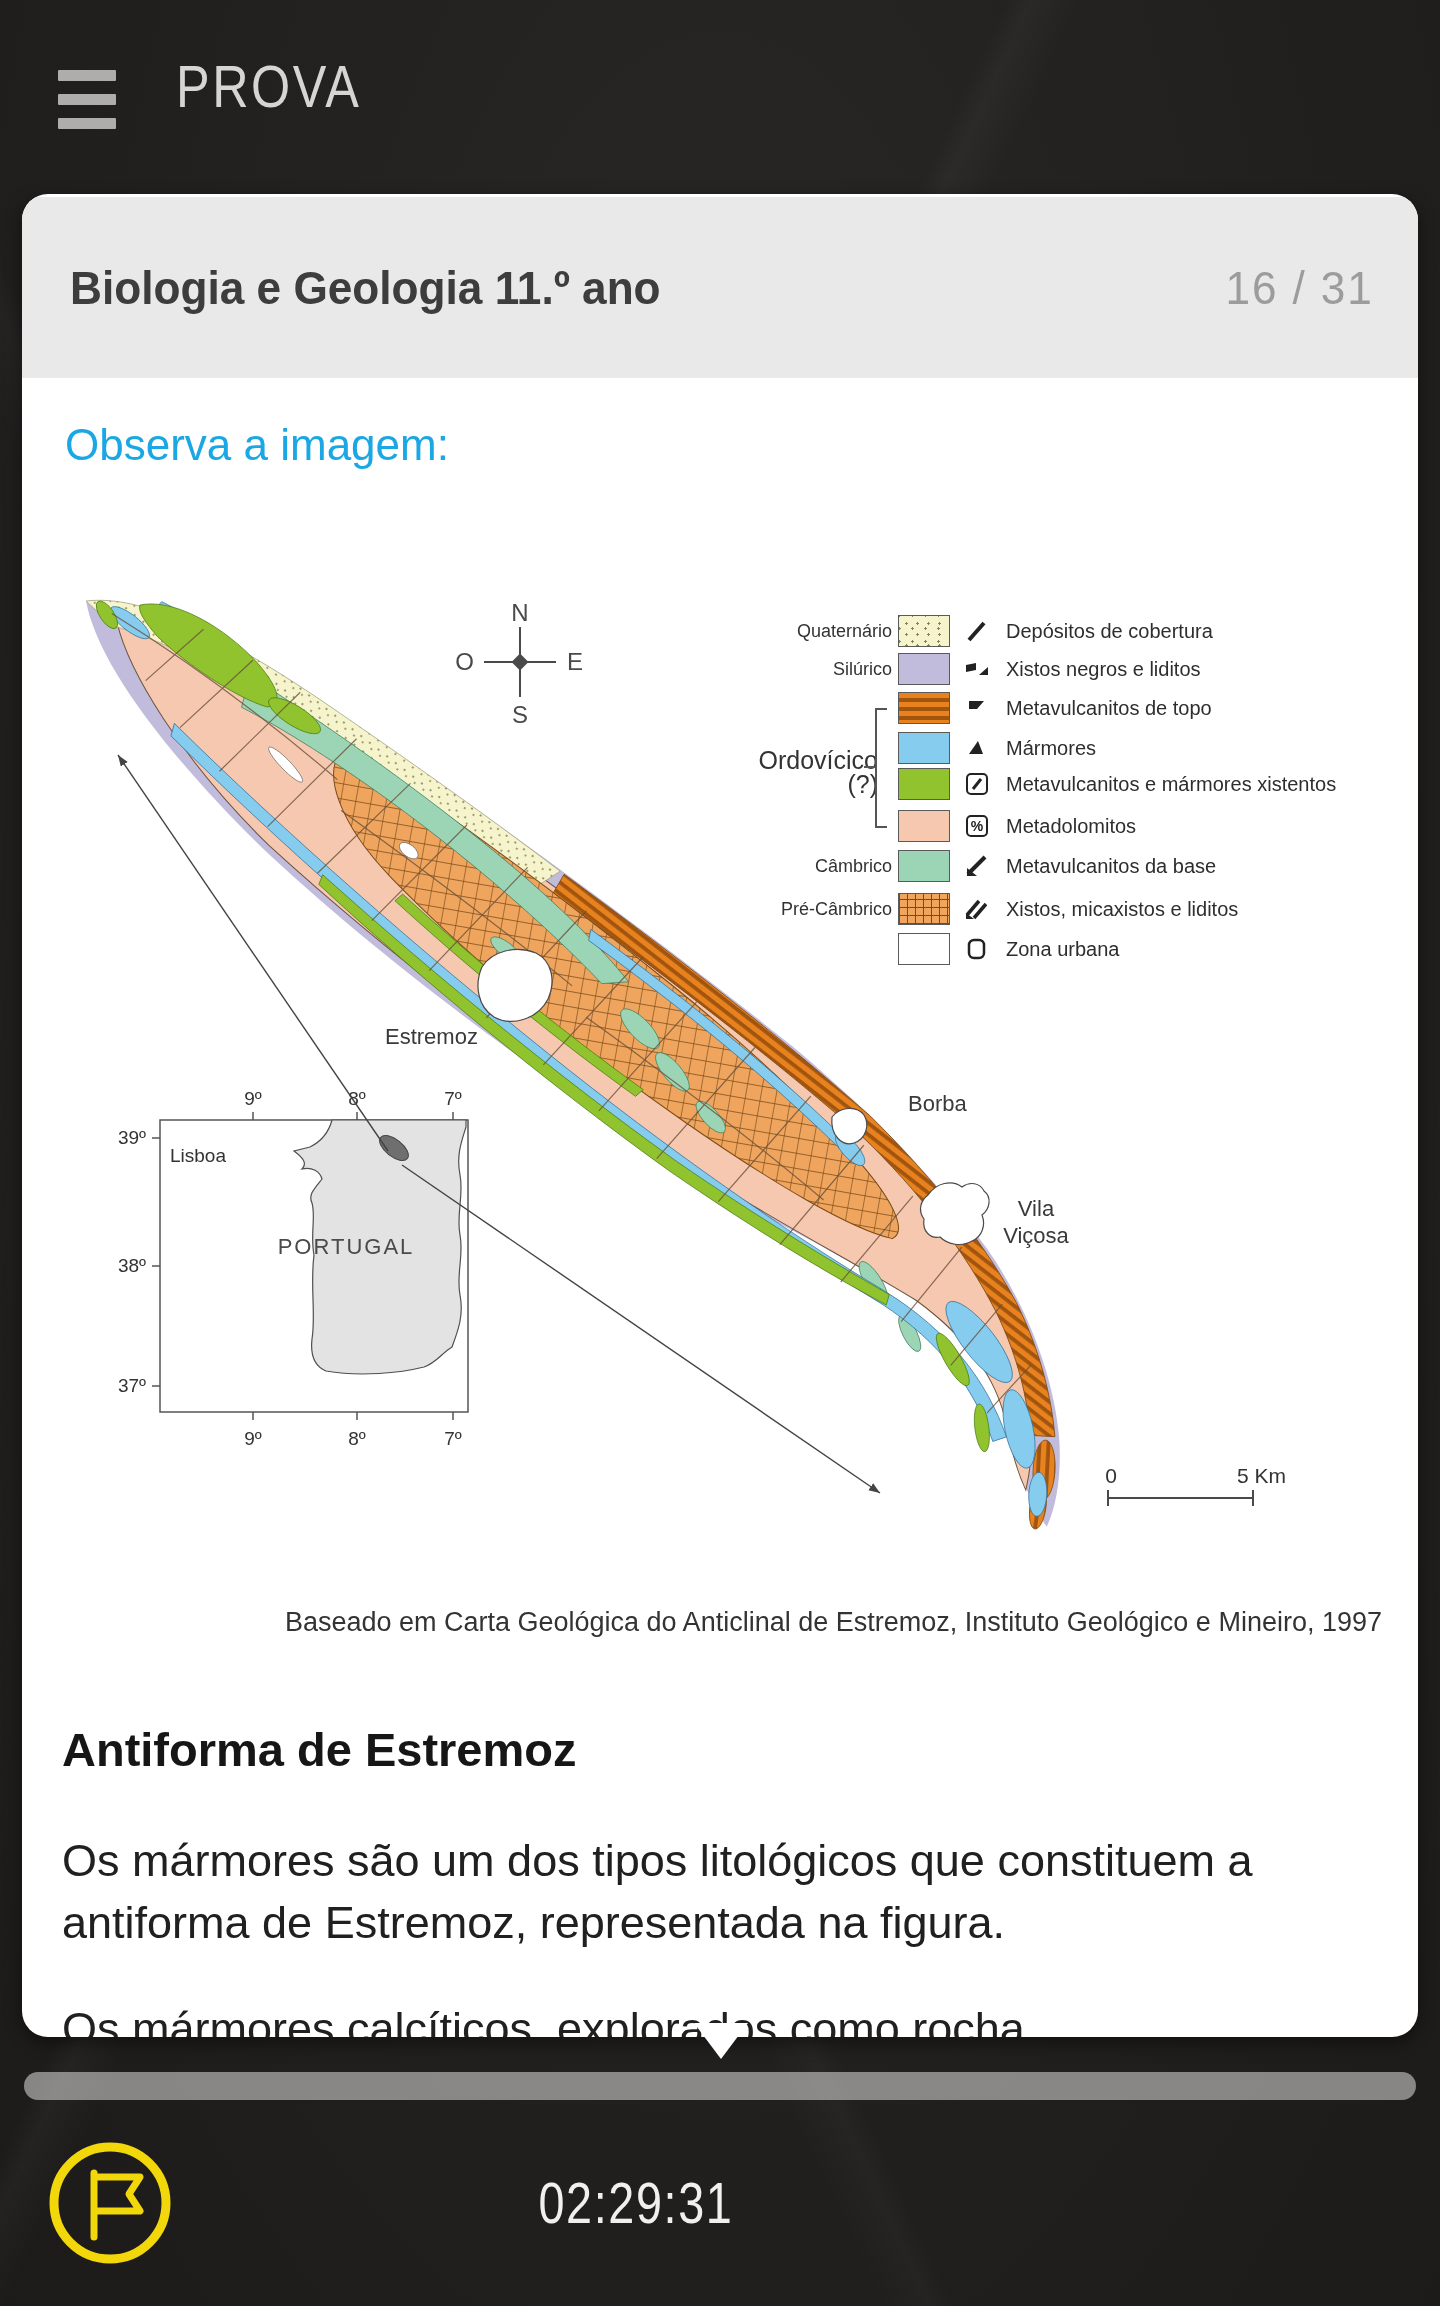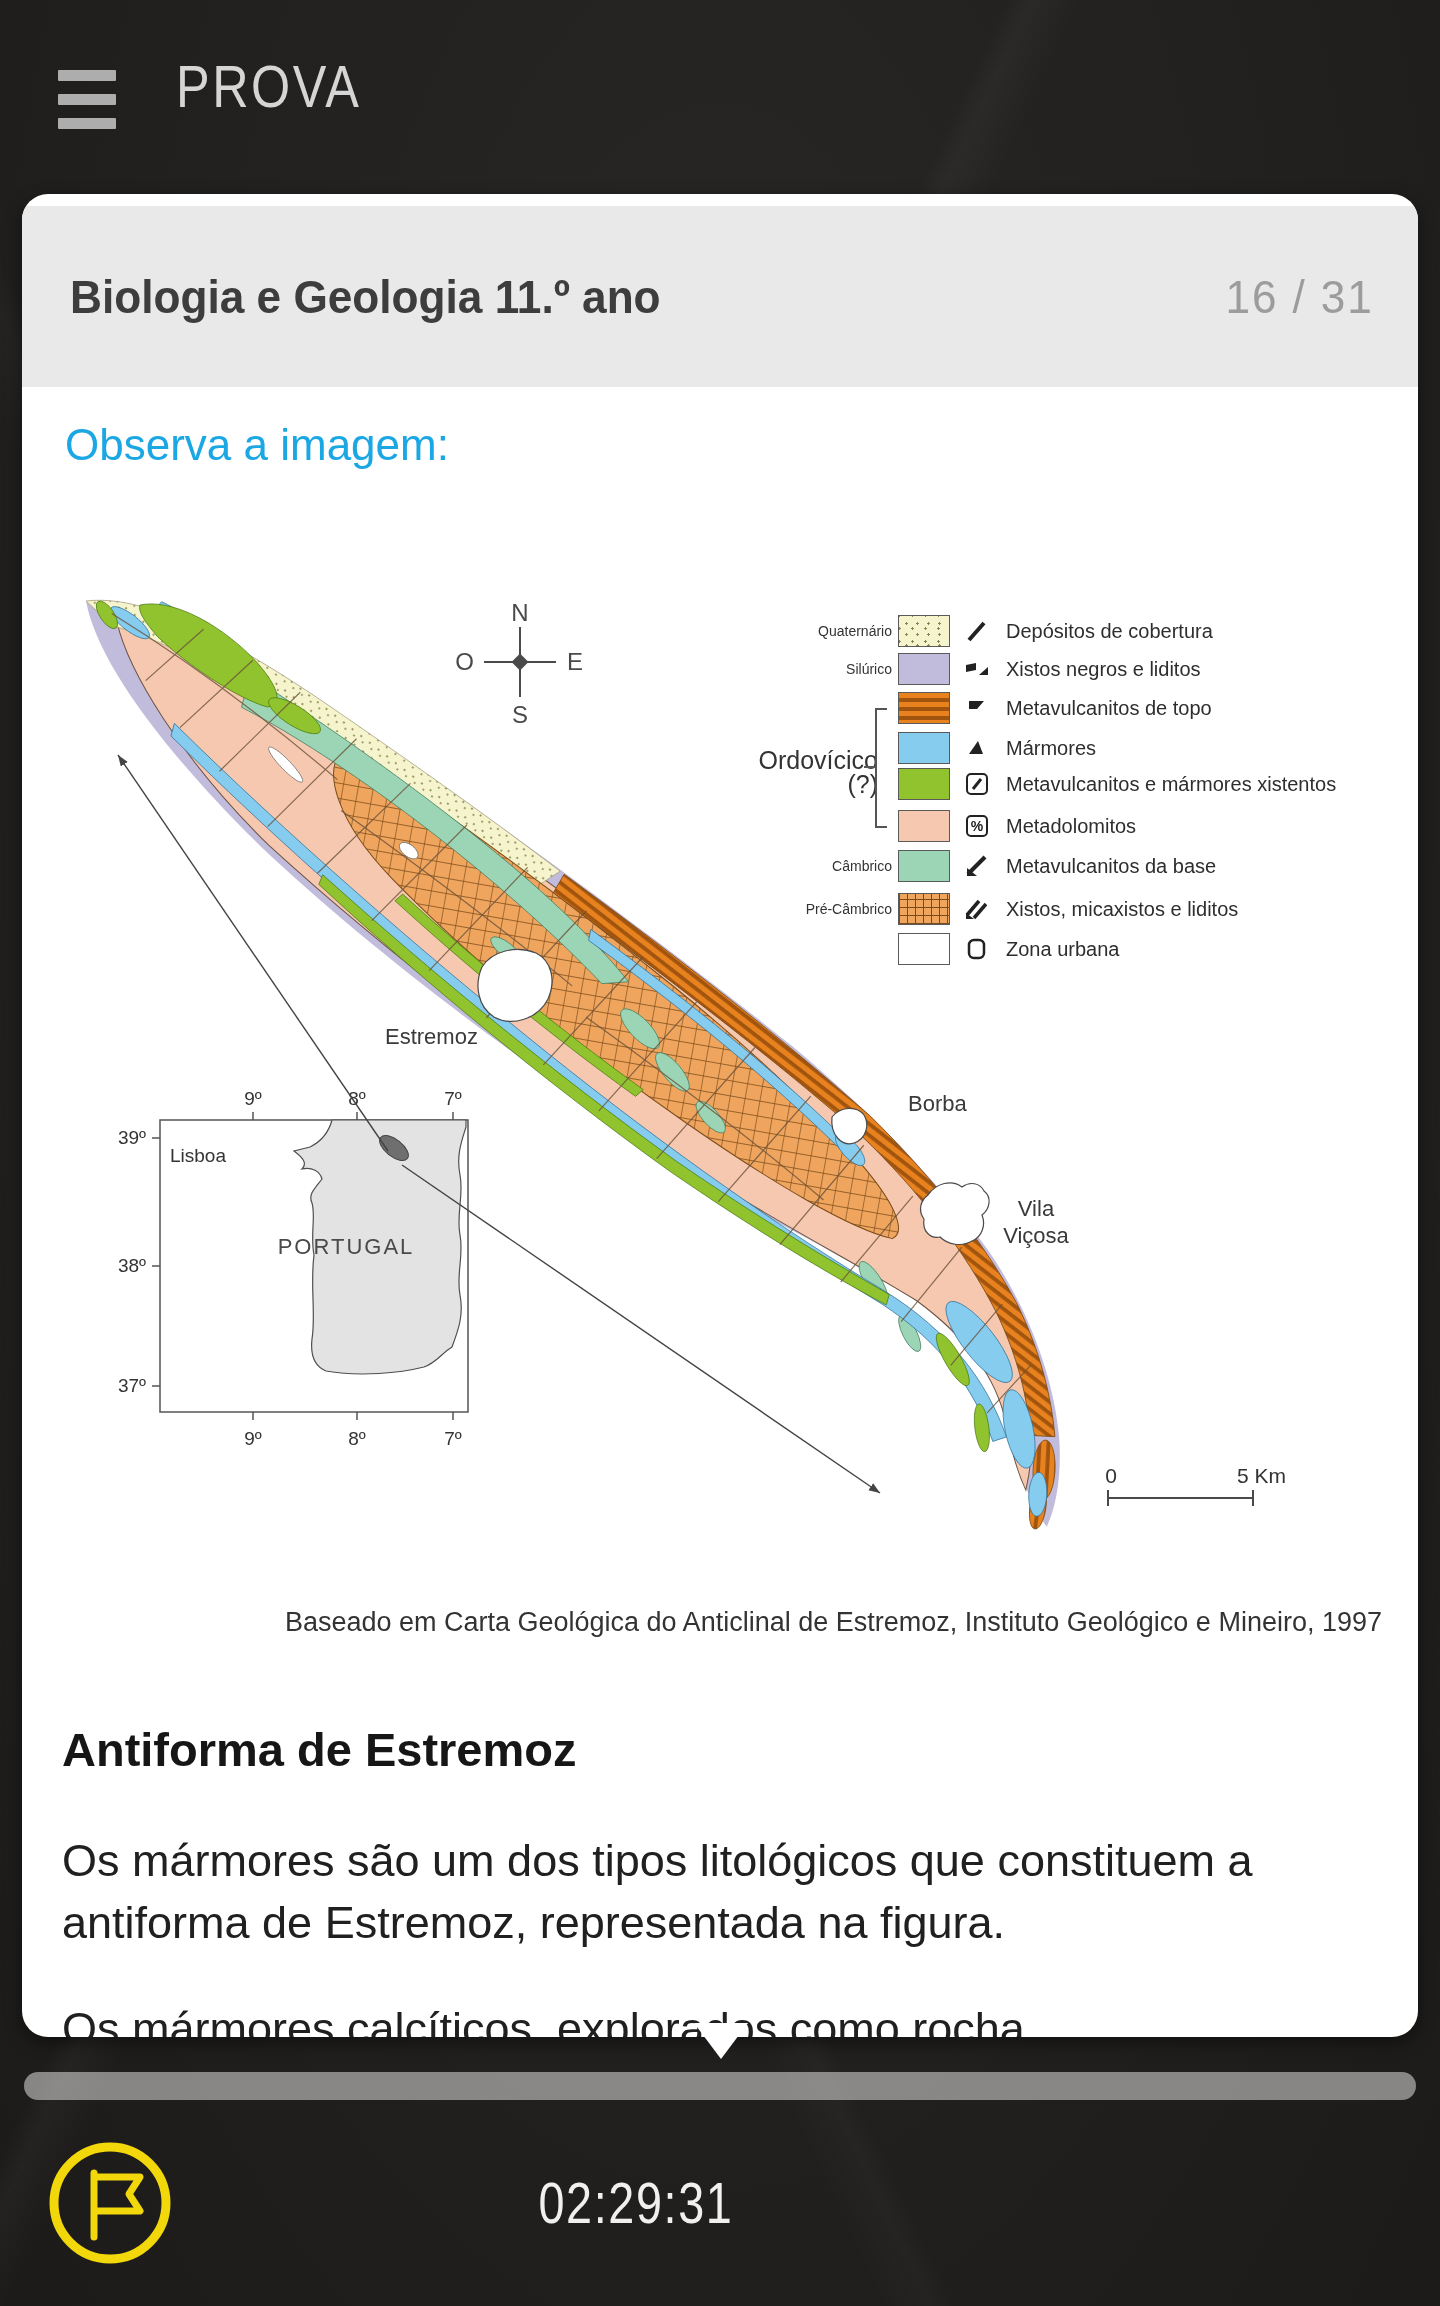--- a/index.html
+++ b/index.html
@@ -18,38 +18,38 @@
   
   .appbar{position:absolute;left:0;top:0;width:1440px;height:194px;}
   .hamburger{position:absolute;left:58px;top:70px;width:58px;height:60px;cursor:pointer;}
   .hamburger .bar{position:absolute;left:0;width:58px;height:11px;background:#adadad;border-radius:1px;}
   .hamburger .b1{top:0}.hamburger .b2{top:24px}.hamburger .b3{top:48px}
   .app-title{position:absolute;left:176px;top:52px;font-size:60px;font-weight:400;color:#d5d5d5;
     letter-spacing:3px;transform:scaleX(.84);transform-origin:left center;}
   
   .card{position:absolute;left:22px;top:194px;width:1396px;height:1843px;background:#ffffff;
     border-radius:26px;overflow:hidden;box-shadow:0 6px 18px rgba(0,0,0,.45);}
-  .card-header{position:absolute;left:0;top:12px;width:100%;height:181px;background:#e9e9e9;}
+  .card-header{position:absolute;left:0;top:3px;width:100%;height:181px;background:#e9e9e9;}
   .card-title{position:absolute;left:48px;top:0;line-height:181px;font-size:47px;font-weight:700;
     color:#3d3d3d;transform:scaleX(.94);transform-origin:left center;white-space:nowrap;}
   .pagination{position:absolute;right:44px;top:0;line-height:181px;font-size:47px;font-weight:400;
     color:#9c9c9c;letter-spacing:2px;transform:scaleX(.94);transform-origin:right center;}
   .prompt{position:absolute;left:43px;top:226px;font-size:44px;font-weight:400;color:#1ba7e3;}
   .q-heading{position:absolute;left:40px;top:1528px;font-size:47px;font-weight:700;color:#161616;}
   .q-para{position:absolute;left:40px;width:1330px;font-size:45px;font-weight:400;color:#202020;line-height:62px;}
   .p1{top:1636px;} .p2{top:1804px;white-space:nowrap;}
   
   .figure{position:absolute;left:58px;top:401px;width:1320px;height:1055px;background:#fff;}
   .figure svg.mapsvg{position:absolute;left:0;top:0;}
   .fig-caption{position:absolute;right:18px;top:1012px;font-size:27px;color:#333;white-space:nowrap;}
   
   .legend{position:absolute;left:600px;top:14px;width:716px;height:368px;font-size:20px;color:#2e2e2e;}
   .lrow{position:absolute;left:0;width:716px;height:32px;}
   .lrow .era{position:absolute;left:0;top:0;width:212px;height:32px;line-height:32px;text-align:right;
-    font-size:14px;color:#333;white-space:nowrap;}
+    font-size:18px;color:#333;white-space:nowrap;}
   .lrow .sw{position:absolute;left:218px;top:0;width:52px;height:32px;border:1.5px solid #5a5a5a;box-sizing:border-box;}
   .lrow .ic{position:absolute;left:284px;top:3px;width:26px;height:26px;}
   .lrow .lab{position:absolute;left:326px;top:0;height:32px;line-height:32px;white-space:nowrap;}
   .r0{top:6px}.r1{top:44px}.r2{top:83px}.r3{top:123px}.r4{top:159px}.r5{top:201px}.r6{top:241px}.r7{top:284px}.r8{top:324px}
   .sw-quaternary{background-color:#f6f4cd;background-image:radial-gradient(#8a8550 1.2px, transparent 1.4px),radial-gradient(#8a8550 1px, transparent 1.2px);background-size:11px 11px,13px 13px;background-position:2px 2px,7px 6px;}
   .sw-silurian{background:#c2bcdc;}
   .sw-topo{background:repeating-linear-gradient(180deg,#e8821e 0 5px,#a0540e 5px 9px);}
   .sw-marbles{background:#85ccef;}
   .sw-green{background:#90c32e;}
   .sw-pink{background:#f5c8af;}

